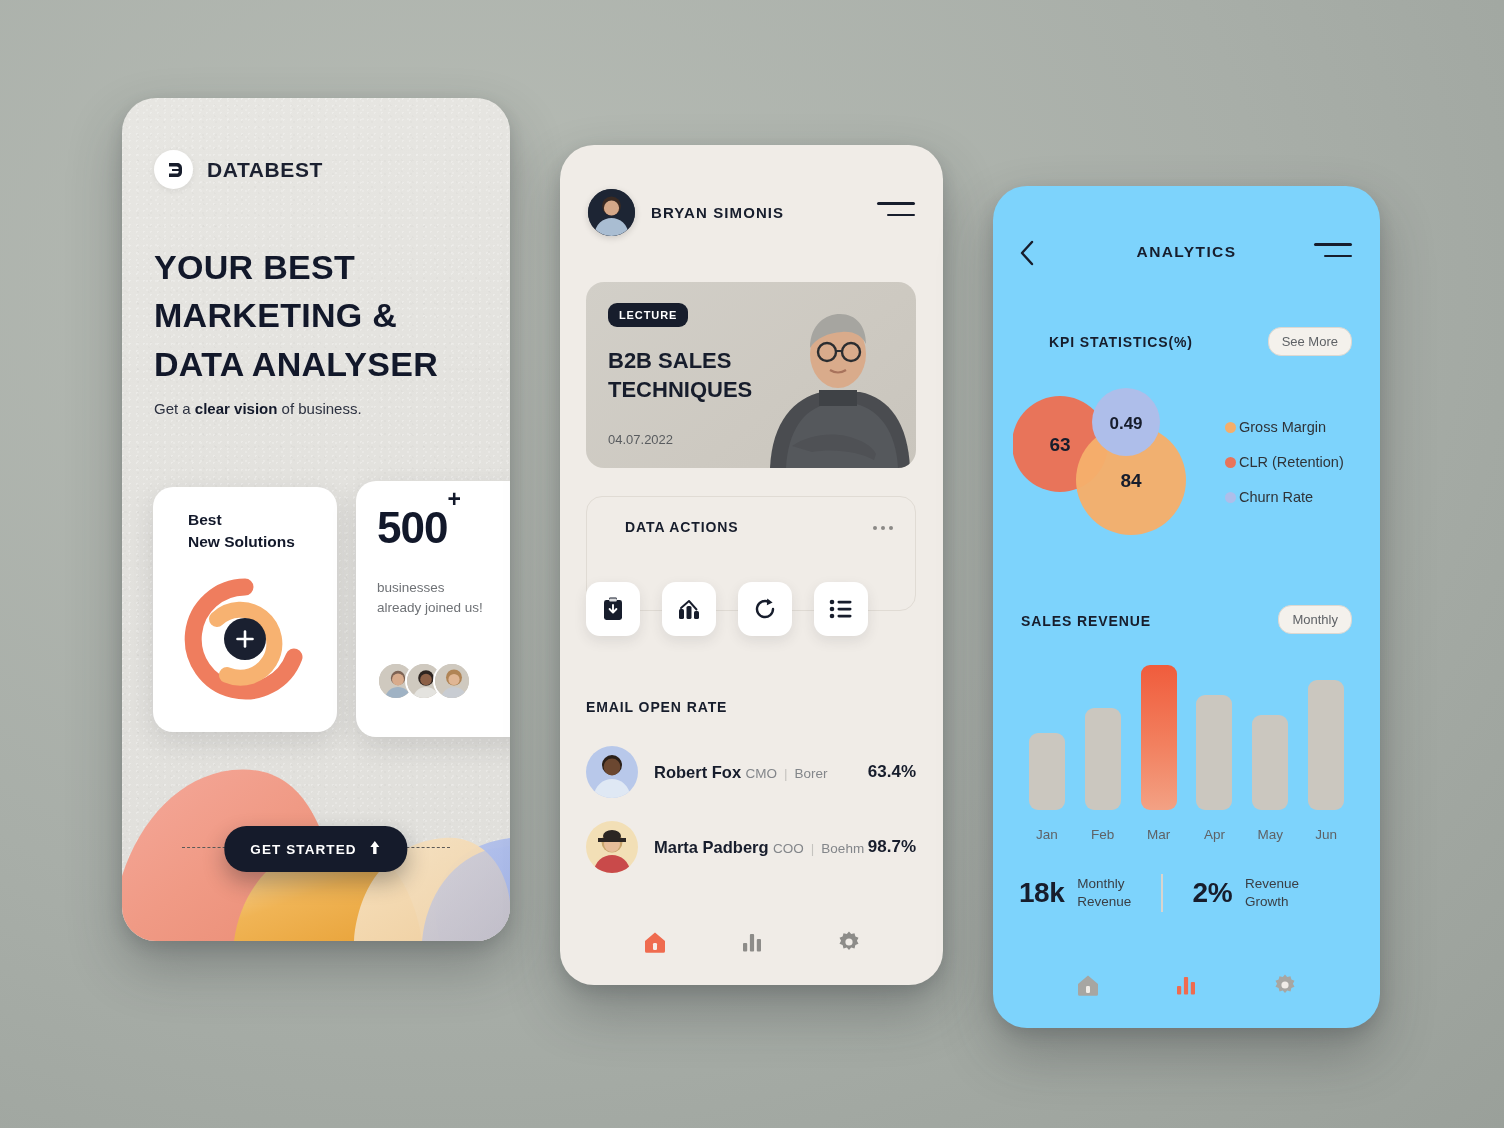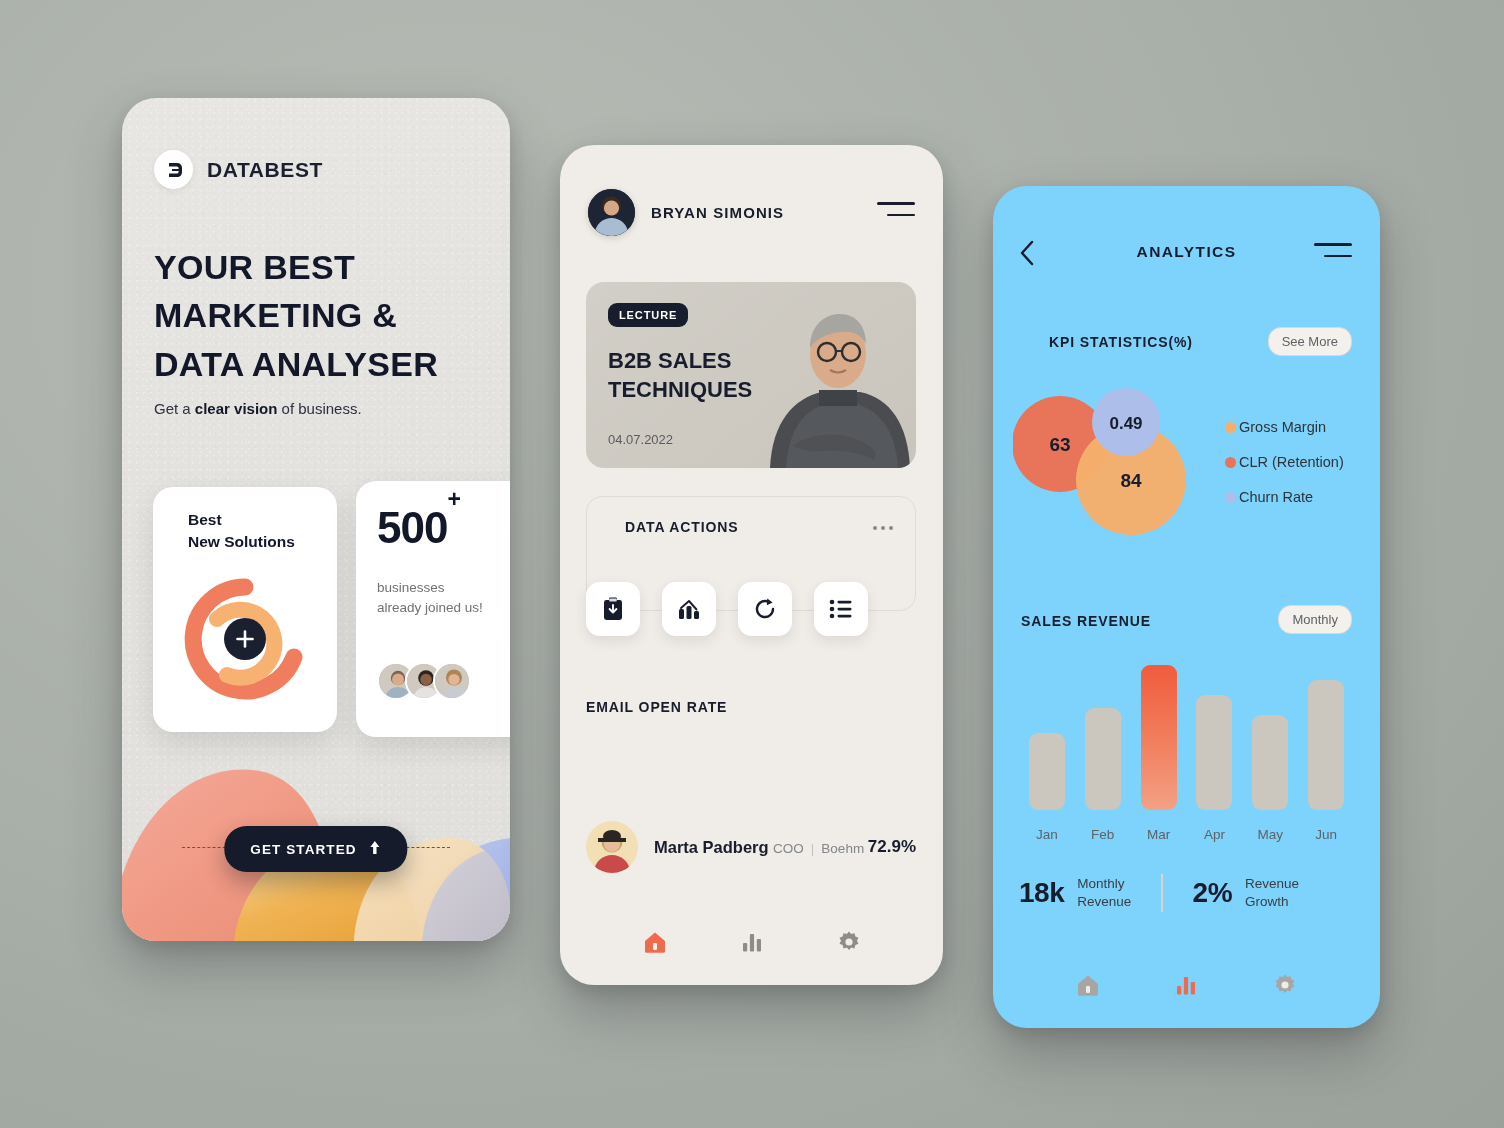--- a/index.html
+++ b/index.html
@@ -387,37 +387,52 @@
         <circle cx="3" cy="10" r="2.3" fill="#171d2c"></circle>
           <rect x="8.5" y="8.7" width="14" height="2.7" rx="1.35" fill="#171d2c"></rect>
         <circle cx="3" cy="17" r="2.3" fill="#171d2c"></circle>
           <rect x="8.5" y="15.7" width="14" height="2.7" rx="1.35" fill="#171d2c"></rect>
       </svg>
     </span>
   </div>
 
   <span class="sect-title" id="email-title">EMAIL OPEN RATE</span>
 
+  <div class="mail-row" id="mail-0">
+    <span class="mail-av">
+      <svg viewBox="0 0 52 52" width="52" height="52">
+          <rect width="52" height="52" fill="#b8c8ea"></rect>
+          <circle cx="26" cy="19" r="10" fill="#2a1f18"></circle>
+          <path d="M7 52 C9 39 17 33 26 33 C35 33 43 39 45 52 Z" fill="#dfe8f4"></path>
+          <circle cx="26" cy="21" r="8.4" fill="#6b4730"></circle>
+        </svg>
+    </span>
+    <span class="mail-info">
+      <span class="mail-name">Robert Fox</span>
+      <span class="mail-meta"><span>CMO</span><span class="sep">|</span><span>Borer</span></span>
+    </span>
+    <span class="mail-pct">63.4%</span>
+  </div>
 
   <div class="mail-row" id="mail-1">
     <span class="mail-av">
       <svg viewBox="0 0 52 52" width="52" height="52">
           <rect width="52" height="52" fill="#f2dfb6"></rect>
           <circle cx="26" cy="21" r="10.5" fill="#c8a46c"></circle>
           <path d="M7 52 C9 40 17 34 26 34 C35 34 43 40 45 52 Z" fill="#c94a4a"></path>
           <circle cx="26" cy="23" r="8" fill="#e7bd99"></circle>
           <path d="M12 17 h28 v4 h-28 z" fill="#2c2623"></path>
           <ellipse cx="26" cy="15" rx="9" ry="6" fill="#2c2623"></ellipse>
         </svg>
     </span>
     <span class="mail-info">
       <span class="mail-name">Marta Padberg</span>
       <span class="mail-meta"><span>COO</span><span class="sep">|</span><span>Boehm</span></span>
     </span>
-    <span class="mail-pct">72.9%</span>
+    <span class="mail-pct">98.7%</span>
   </div>
 
   <div class="tabbar">
     <span class="tabbtn">
       <svg width="24" height="24" viewBox="0 0 24 24">
           <path d="M12 2.5 L22 11 V21.2 A1.6 1.6 0 0 1 20.4 22.8 H3.6 A1.6 1.6 0 0 1 2 21.2 V11 Z" fill="#ef6b4f"></path>
           <rect x="10" y="13" width="4" height="7" rx="1.2" fill="#f6ece8"></rect>
         </svg>
     </span>
     <span class="tabbtn">

